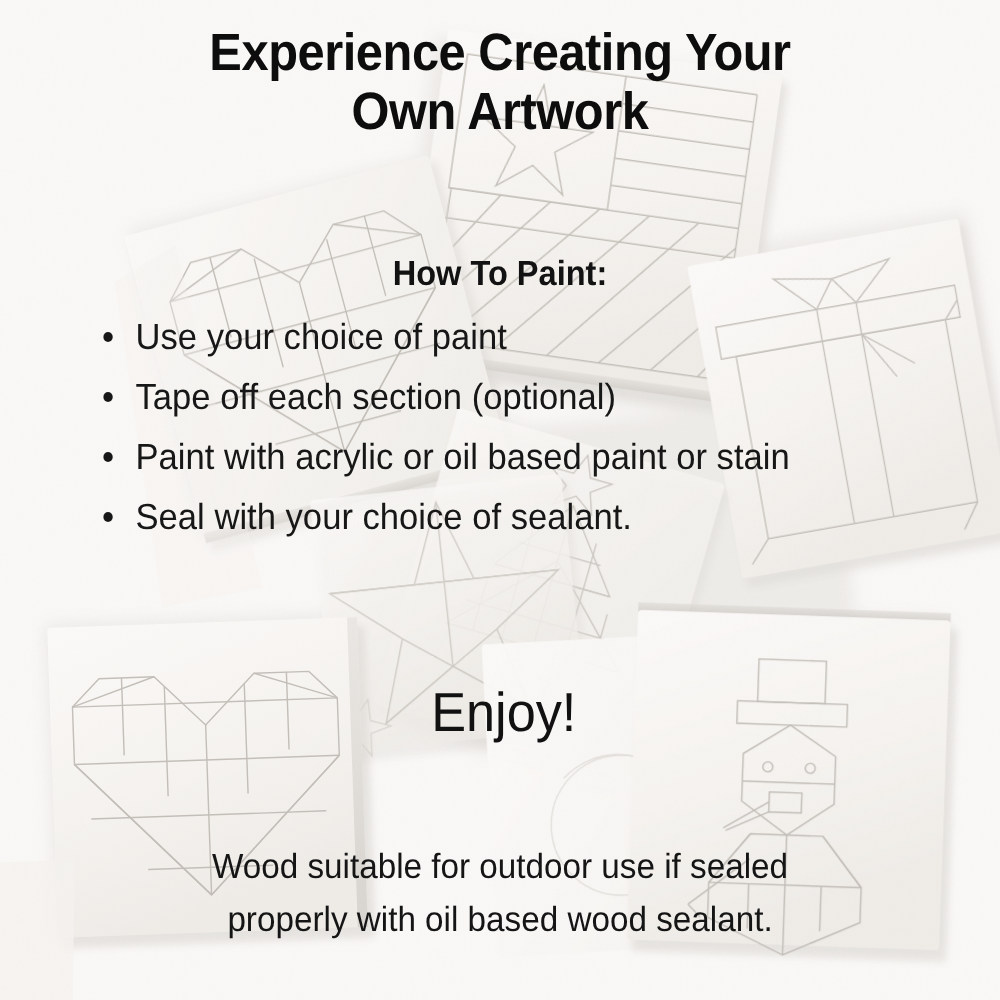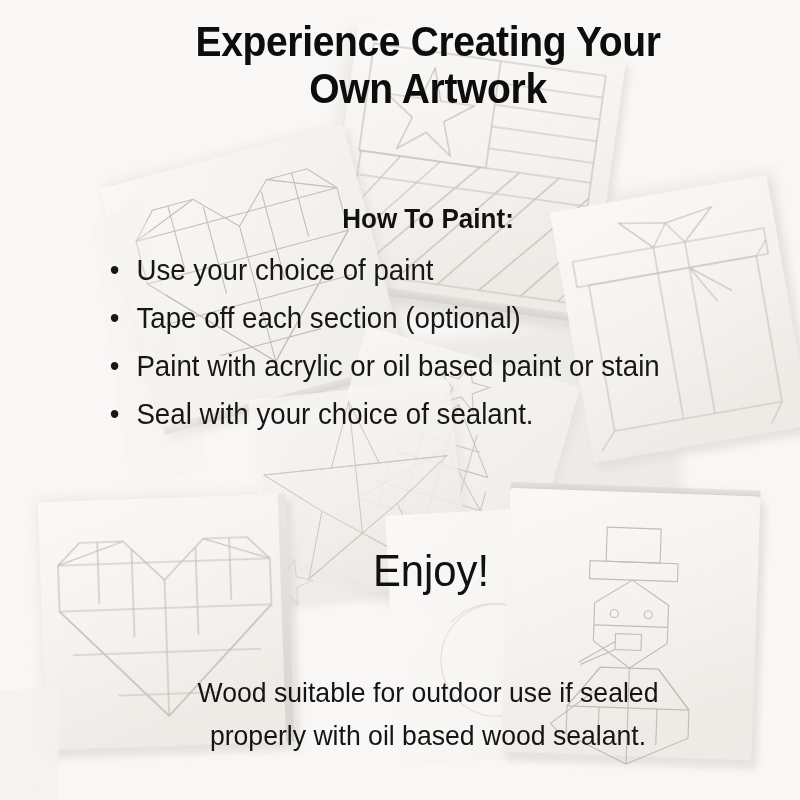--- a/index.html
+++ b/index.html
@@ -24,21 +24,20 @@
     height: 800px;
     z-index: 0;
   }
 
   
   #overlay {
     position: absolute;
     inset: 0;
     z-index: 5;
     pointer-events: none;
-    margin-left: 28px;
   }
   #overlay > * { pointer-events: auto; }
 
   .hl-title {
     position: absolute;
     left: 40px;
     top: 18px;
     width: 720px;
     text-align: center;
     font-family: "Liberation Sans Narrow", "Liberation Sans", sans-serif;

